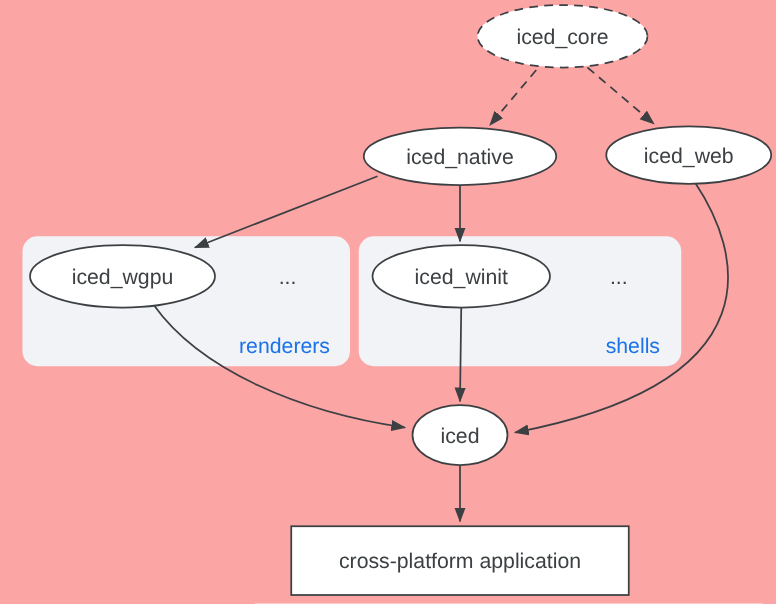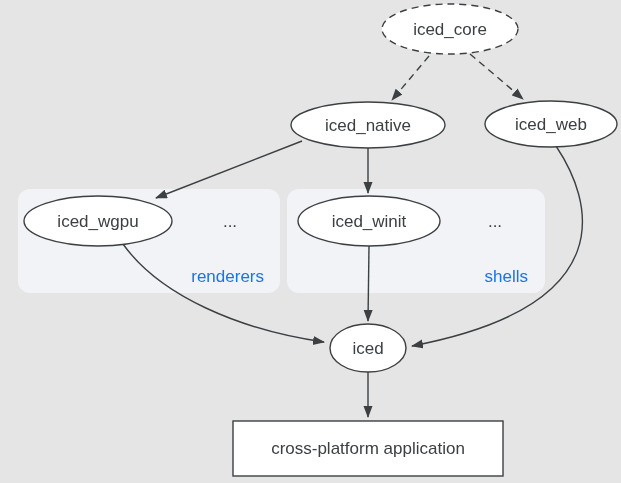--- a/index.html
+++ b/index.html
@@ -4,21 +4,21 @@
 <style>
   html, body {
     margin: 0;
     padding: 0;
     background: #ffffff;
   }
   .canvas {
     position: relative;
     width: 621px;
     height: 483px;
-    background: #e5e5e5;
+    background: #fca5a5;
     font-family: "Liberation Sans", sans-serif;
   }
   svg text {
     font-family: "Liberation Sans", "DejaVu Sans", sans-serif;
     font-size: 17px;
     fill: #3c4043;
   }
   svg text.group-label {
     fill: #1a73e8;
   }

